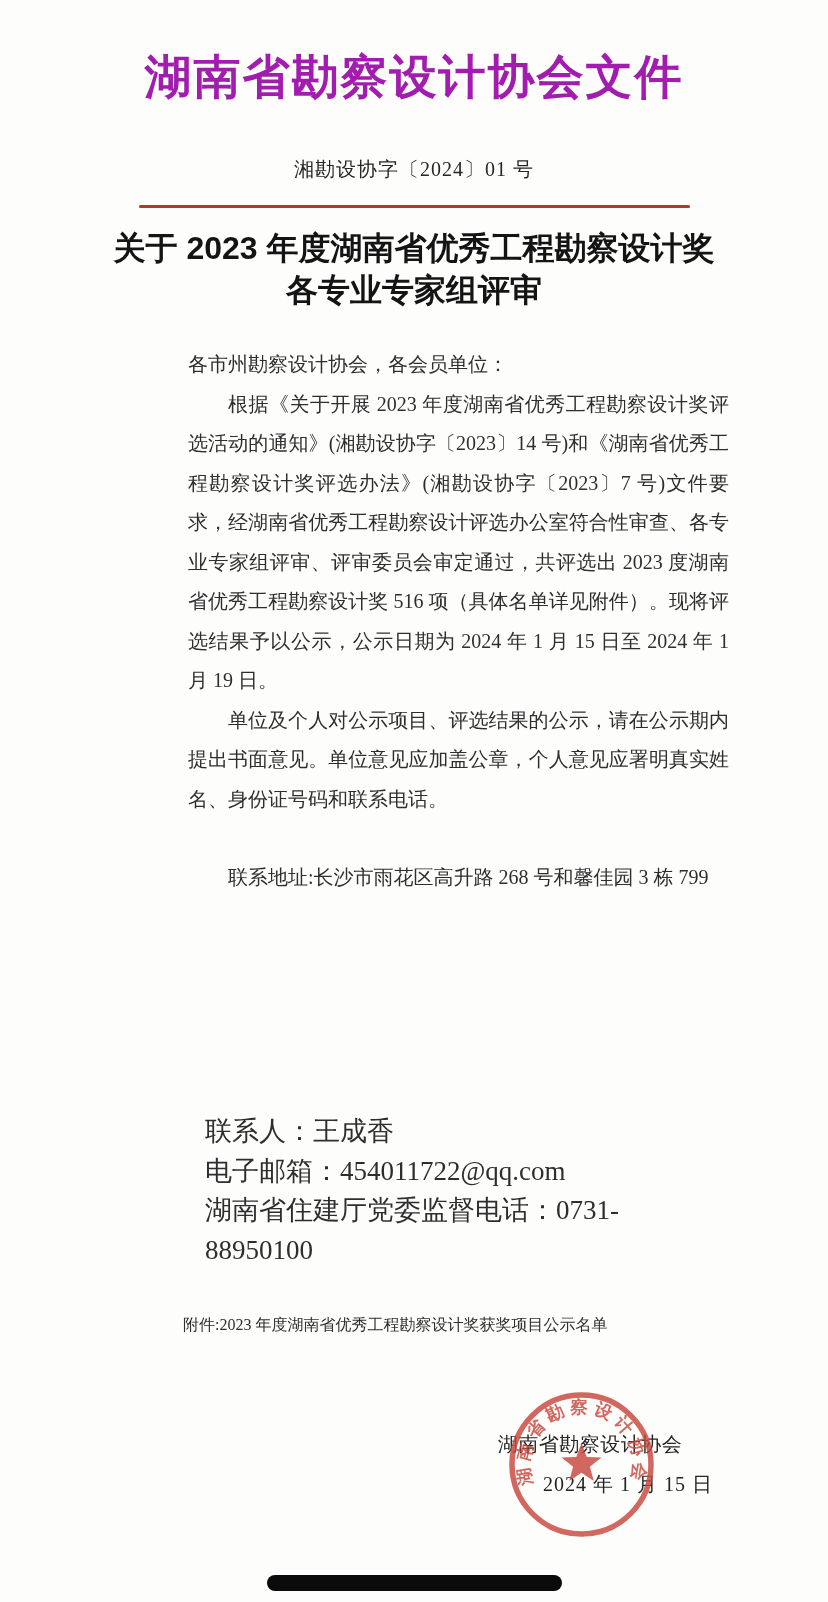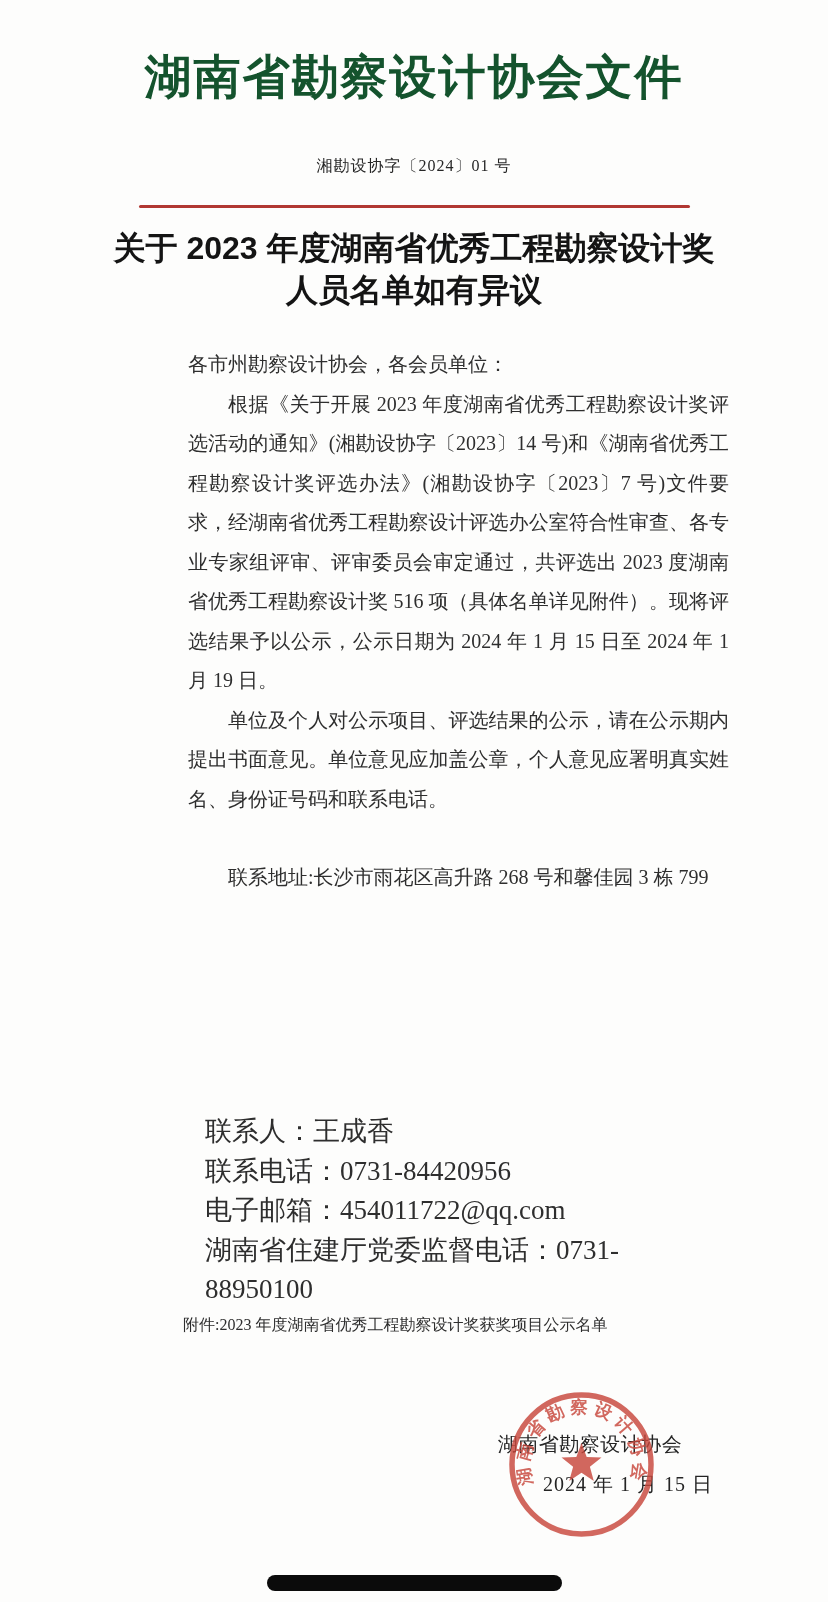--- a/index.html
+++ b/index.html
@@ -14,27 +14,27 @@
   }
   
   .org-title {
     position: absolute;
     top: 46px; left: 0; width: 828px;
     text-align: center;
     font-family: "Liberation Sans", "DejaVu Sans", sans-serif;
     font-weight: 700;
     font-size: 47px;
     letter-spacing: 2px;
-    color: #14532d;
+    color: #a21caf;
   }
   .doc-number {
     position: absolute;
     top: 156px; left: 0; width: 828px;
     text-align: center;
-    font-size: 16px;
+    font-size: 20px;
     letter-spacing: 1px;
     color: #262626;
   }
   .red-rule {
     position: absolute;
     top: 205px; left: 139px;
     width: 551px; height: 3px;
     background: #b13832;
     border-radius: 2px;
   }
@@ -119,33 +119,32 @@
 <div class="page">
 
   <div class="org-title">湖南省勘察设计协会文件</div>
 
   <div class="doc-number">湘勘设协字〔2024〕01 号</div>
 
   <div class="red-rule"></div>
 
   <div class="main-title">
     <div>关于 2023 年度湖南省优秀工程勘察设计奖</div>
-    <div>人员名单如有异议</div>
+    <div>各专业专家组评审</div>
   </div>
 
   <div class="body-text">
     <p class="salutation">各市州勘察设计协会，各会员单位：</p>
     <p>根据《关于开展 2023 年度湖南省优秀工程勘察设计奖评选活动的通知》(湘勘设协字〔2023〕14 号)和《湖南省优秀工程勘察设计奖评选办法》(湘勘设协字〔2023〕7 号)文件要求，经湖南省优秀工程勘察设计评选办公室符合性审查、各专业专家组评审、评审委员会审定通过，共评选出 2023 度湖南省优秀工程勘察设计奖 516 项（具体名单详见附件）。现将评选结果予以公示，公示日期为 2024 年 1 月 15 日至 2024 年 1 月 19 日。</p>
     <p>单位及个人对公示项目、评选结果的公示，请在公示期内提出书面意见。单位意见应加盖公章，个人意见应署明真实姓名、身份证号码和联系电话。</p>
     <p class="address-line">联系地址:长沙市雨花区高升路 268 号和馨佳园 3 栋 799</p>
   </div>
 
   <div class="contact-block">
     <div>联系人：王成香</div>
-    <div>联系电话：0731-84420956</div>
     <div>电子邮箱：454011722@qq.com</div>
     <div>湖南省住建厅党委监督电话：0731-88950100</div>
   </div>
 
   <div class="attachment-block">附件:2023 年度湖南省优秀工程勘察设计奖获奖项目公示名单</div>
 
   <div class="sign-org">湖南省勘察设计协会</div>
 
   <div class="sign-date">2024 年 1 月 15 日</div>
 

